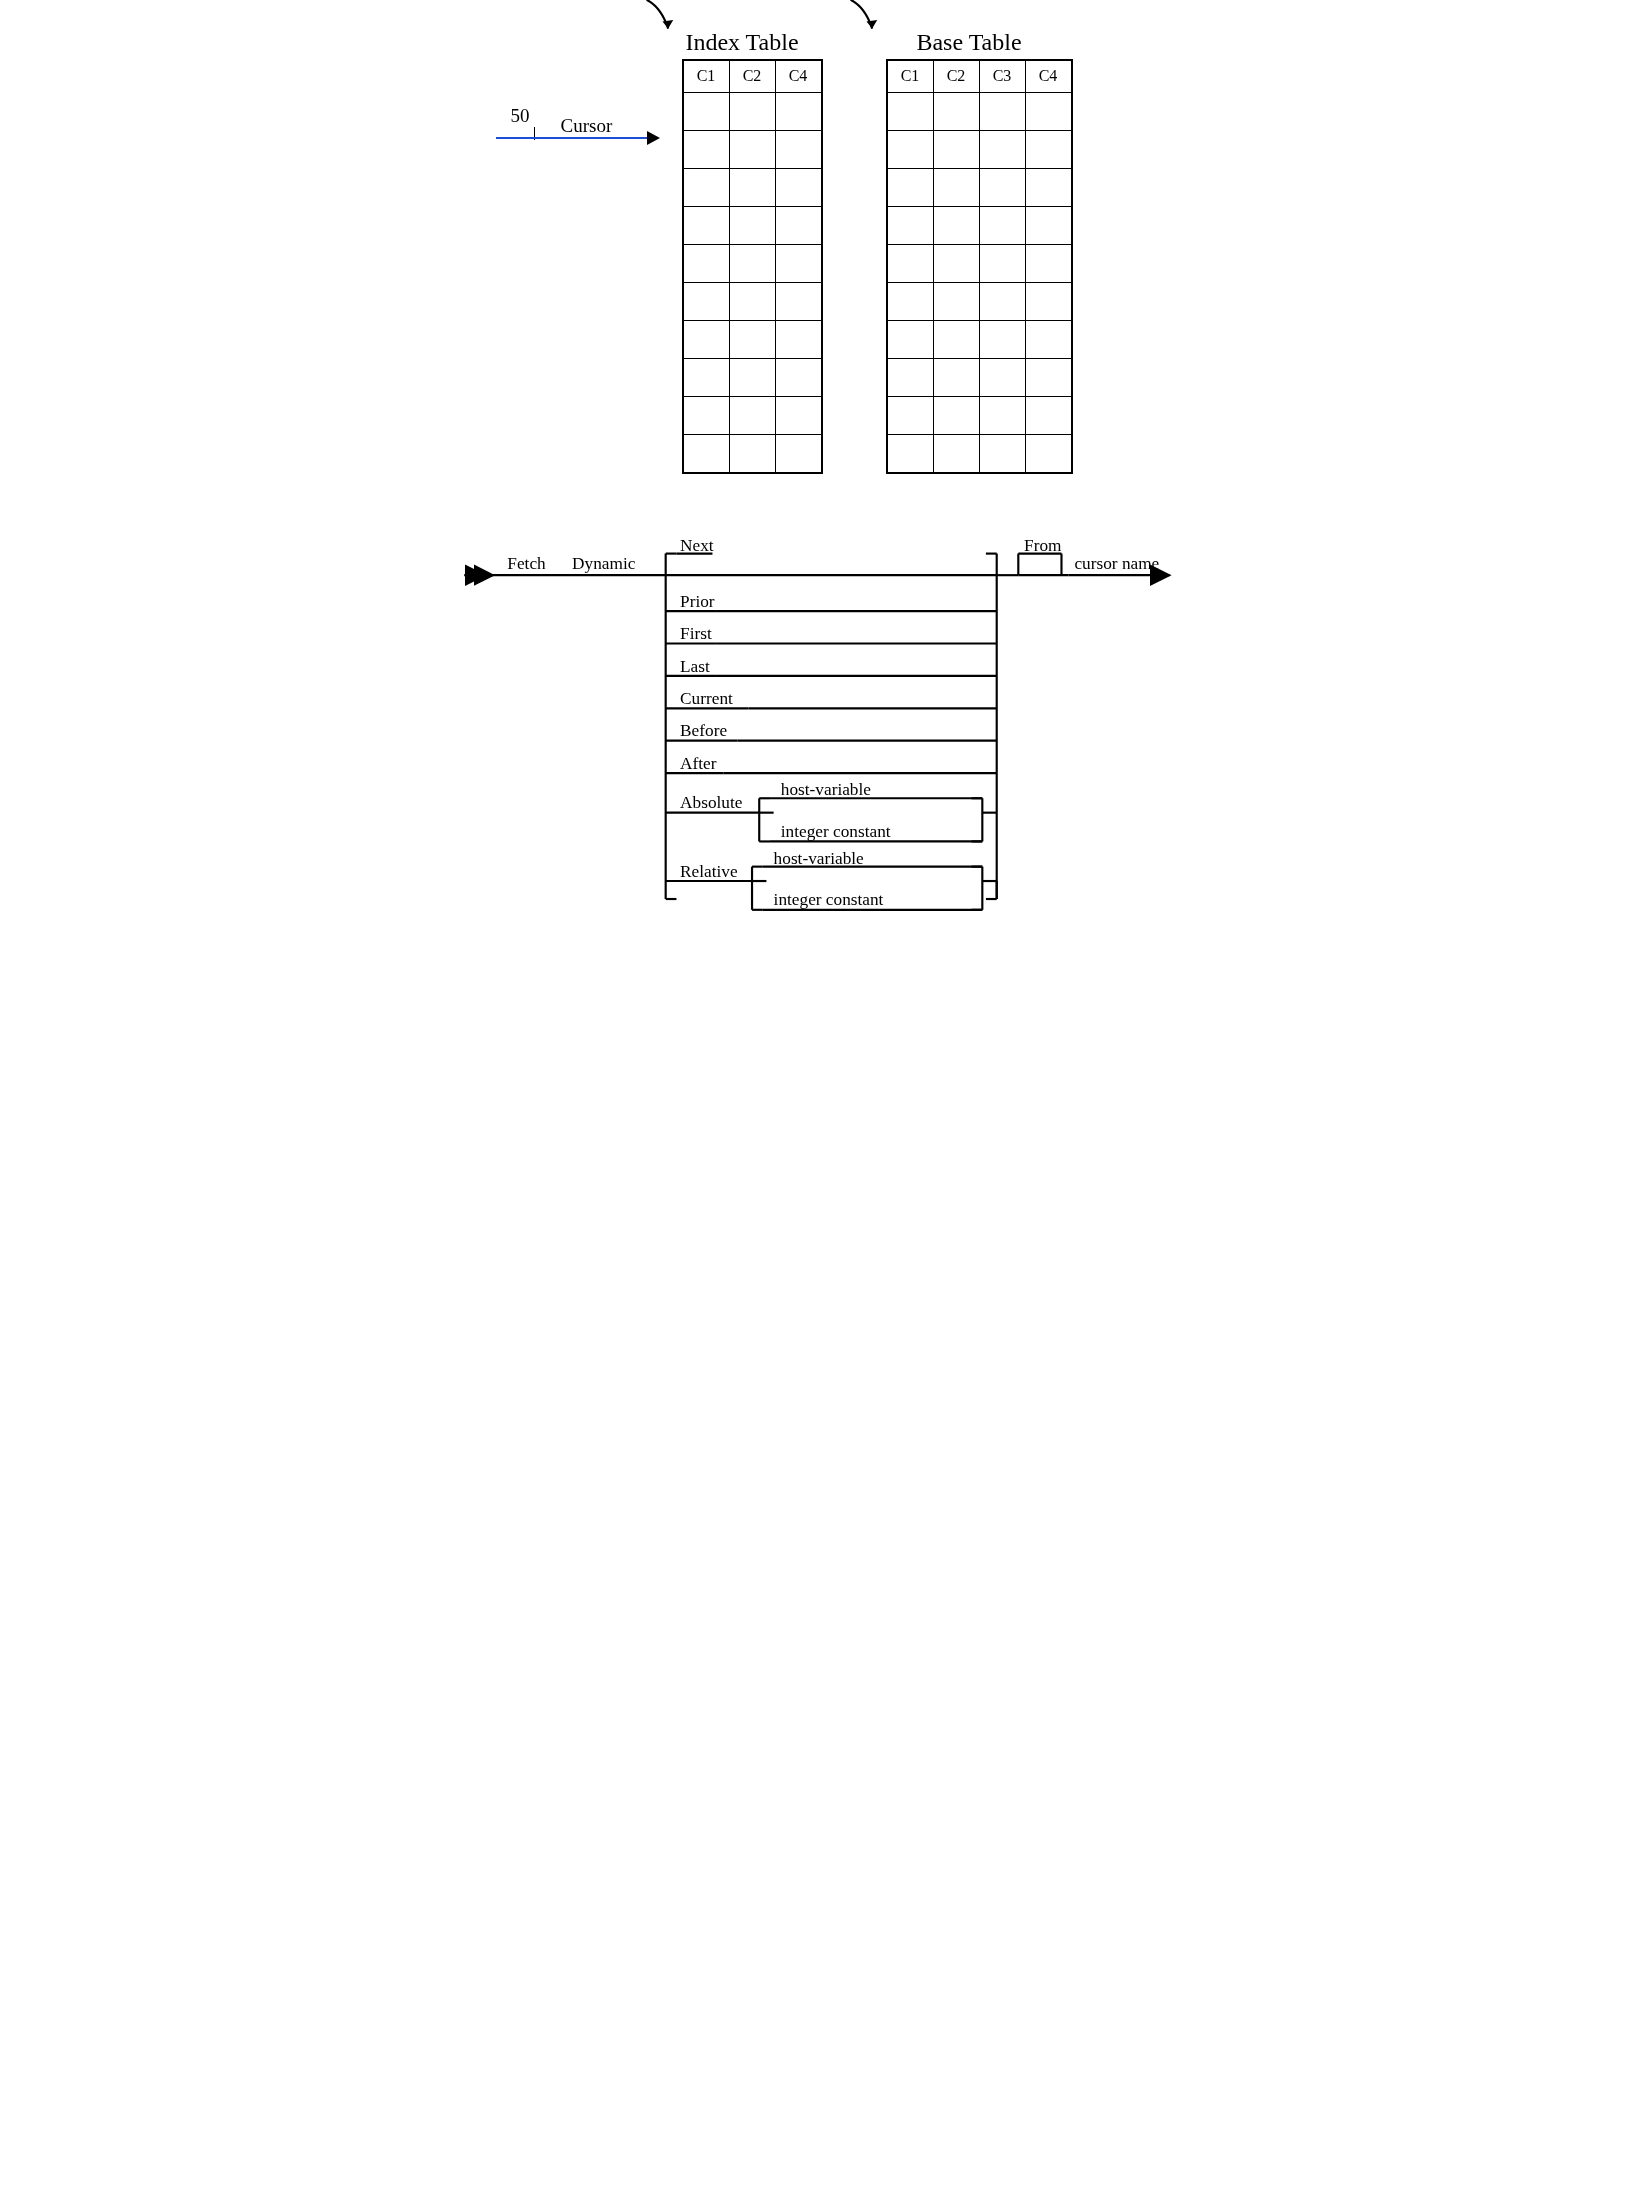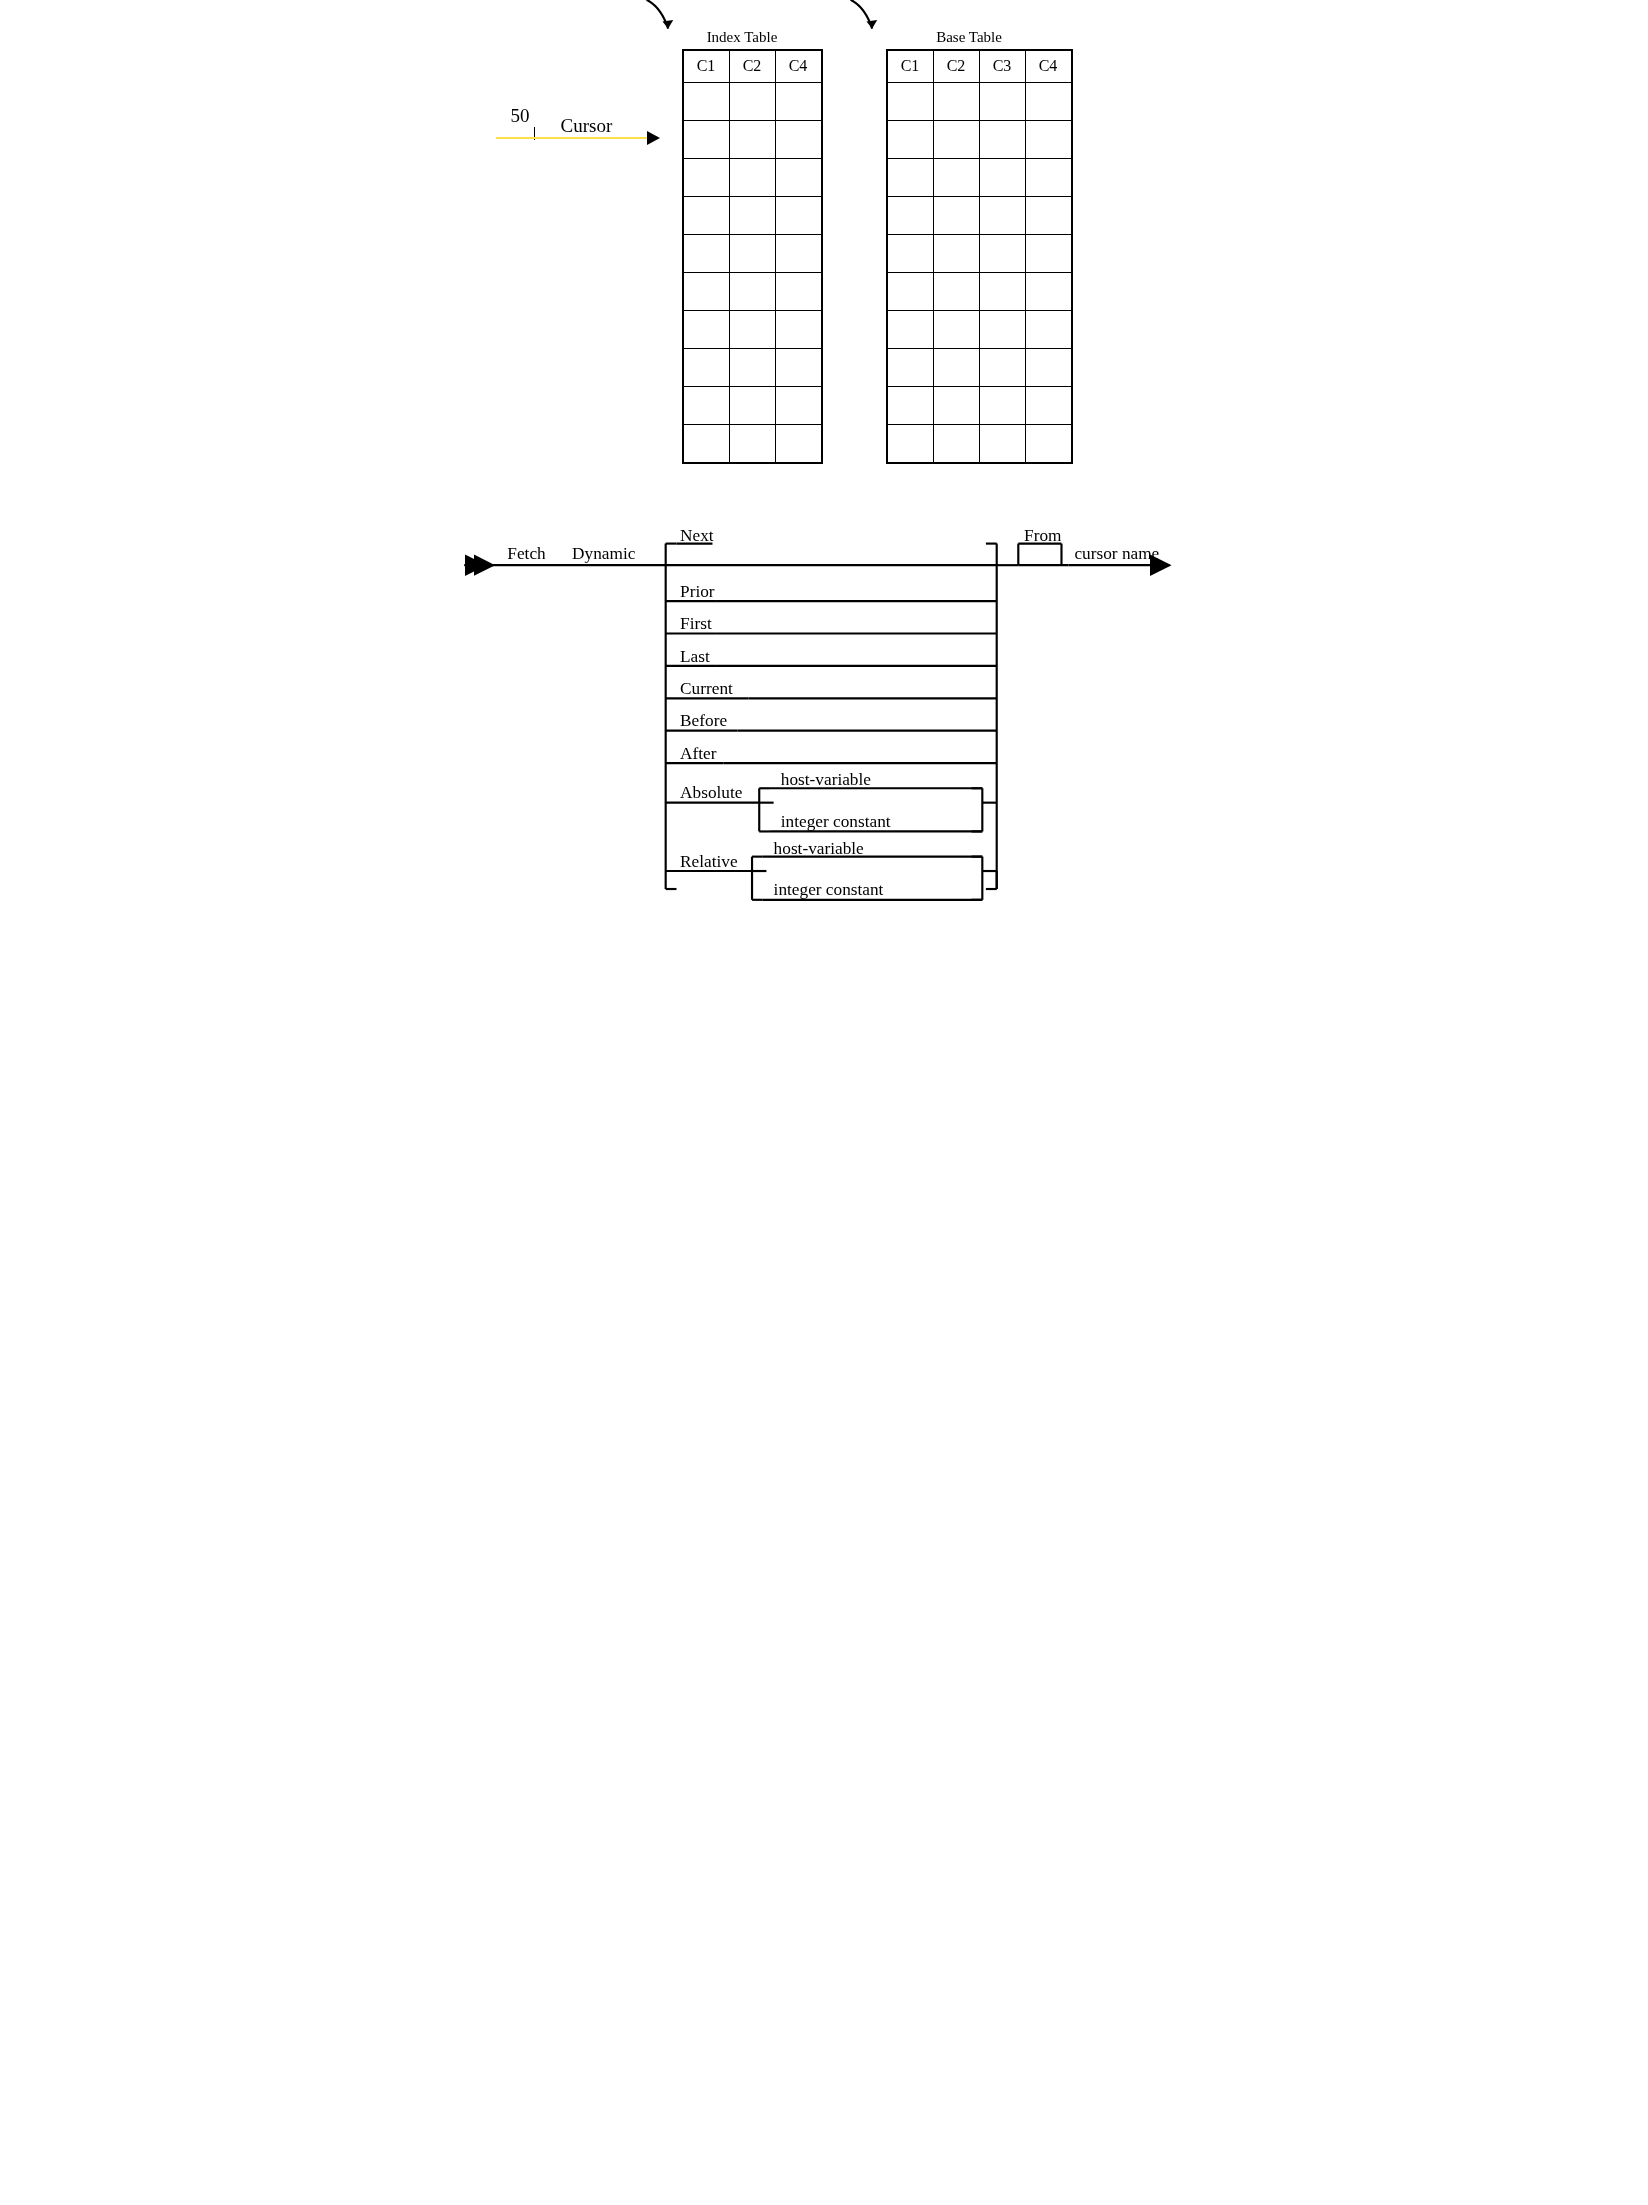--- a/index.html
+++ b/index.html
@@ -36,21 +36,21 @@
   .callout {
     position: absolute;
     font-size: 19px;
     font-weight: 500;
   }
   .callout svg {
     position: absolute;
   }
   .table-title {
     text-align: center;
-    font-size: 15px;
+    font-size: 24px;
     margin-bottom: 2.9px;
     font-weight: 500;
   }
   table.grid {
     border-collapse: collapse;
     border: 2.9px solid #000;
     margin-left: 20px;
   }
   table.grid th, table.grid td {
     border: 1.4px solid #000;
@@ -79,21 +79,21 @@
   .cursor-tick {
     position: absolute;
     left: -128px;
     top: 98px;
     width: 1.4px;
     height: 13px;
     background: #000;
   }
   .cursor-arrow-line {
     height: 2.2px;
-    background: #fde047;
+    background: #1d4ed8;
     width: 162px;
     position: relative;
   }
   .cursor-arrow-head {
     position: absolute;
     right: -2.2px;
     top: -6.5px;
     width: 0; height: 0;
     border-left: 13px solid #000;
     border-top: 7.2px solid transparent;

